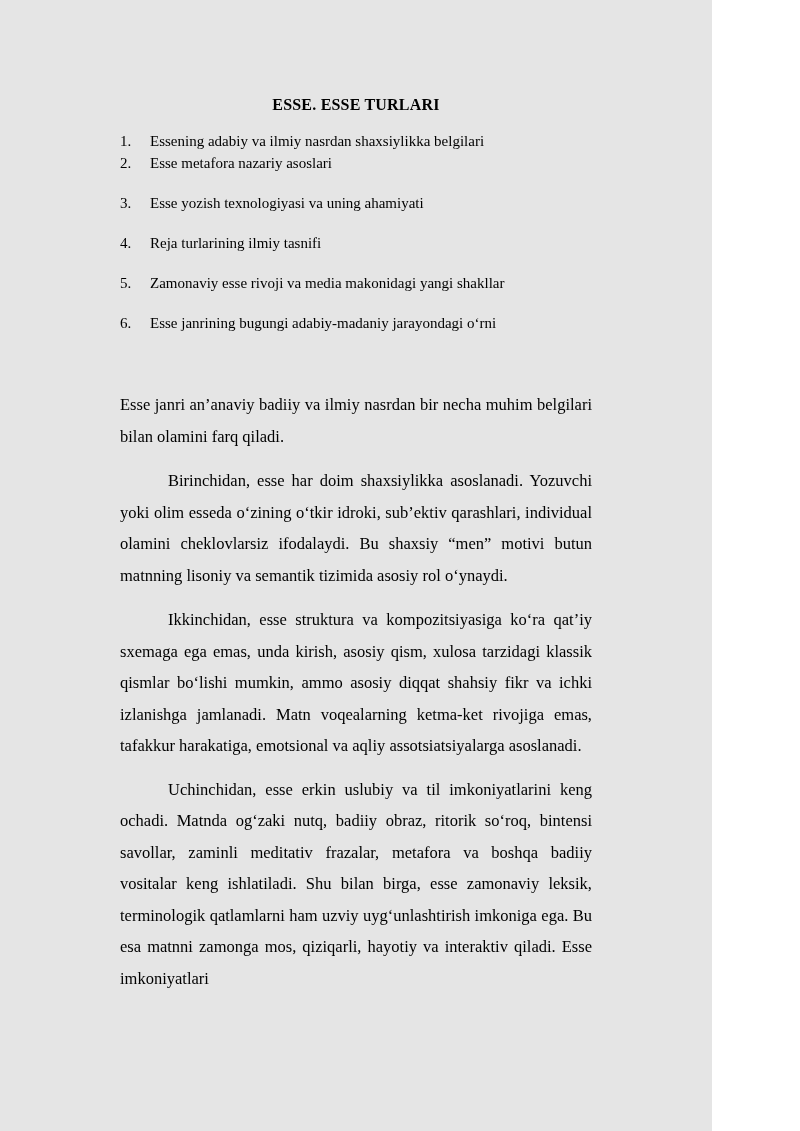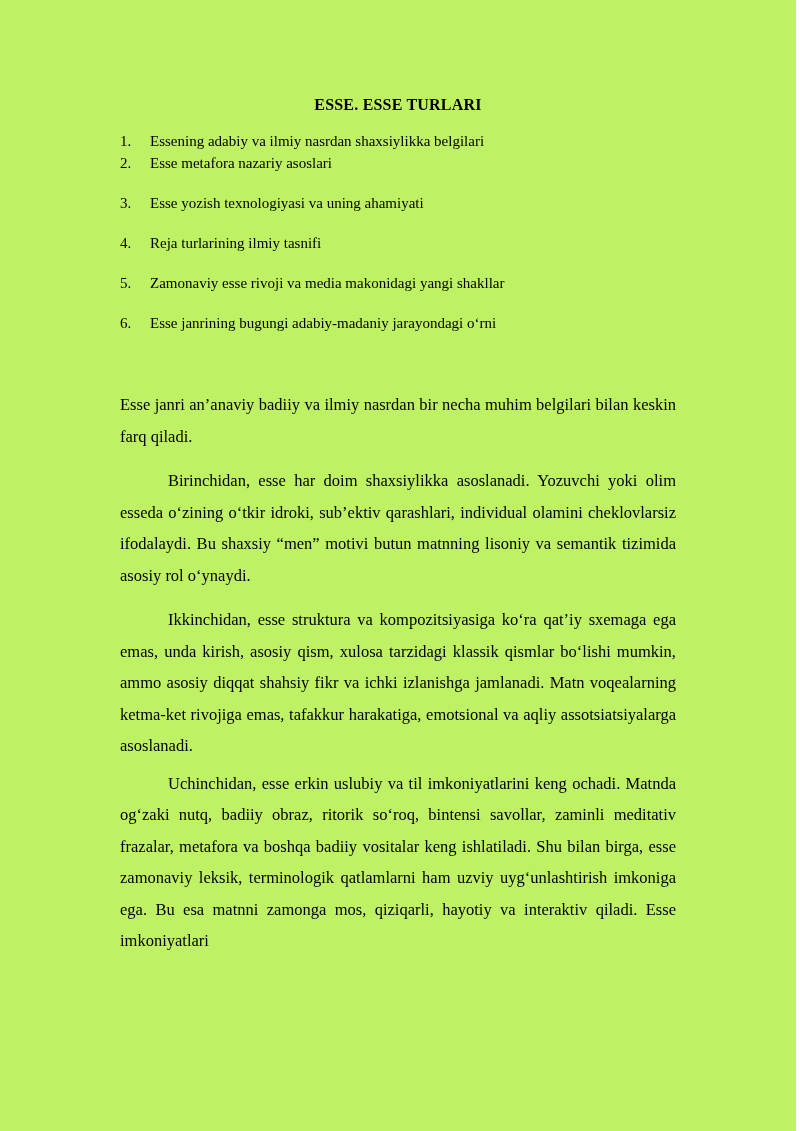--- a/index.html
+++ b/index.html
@@ -9,24 +9,24 @@
   }
   body {
     width: 800px;
     height: 1131px;
     font-family: "Liberation Serif", serif;
     color: #000000;
     overflow: hidden;
   }
   .page {
     box-sizing: border-box;
-    width: 796px;
+    width: 712px;
     height: 1131px;
     padding: 96px 120px 40px 120px;
-    background: #bef264;
+    background: #e5e5e5;
   }
   .doc-title {
     margin: 0 0 18px 0;
     text-align: center;
     font-size: 16px;
     font-weight: bold;
     letter-spacing: 0.2px;
   }
   .doc-subtitle {
     margin: 0 0 26px 0;
@@ -61,21 +61,21 @@
     line-height: 31.5px;
     text-align: justify;
   }
   .para {
     margin: 0 0 13px 0;
   }
   .para.indent {
     text-indent: 48px;
   }
   .para.no-gap {
-    margin-bottom: 6px;
+    margin-bottom: 12px;
   }
 </style>
 </head>
 <body>
 
 <div class="page">
 
   <h1 class="doc-title">ESSE. ESSE TURLARI</h1>
 
 
@@ -100,19 +100,19 @@
       <span class="num">5.</span>
       <span class="txt">Zamonaviy esse rivoji va media makonidagi yangi shakllar</span>
     </li>
     <li class="outline-item">
       <span class="num">6.</span>
       <span class="txt">Esse janrining bugungi adabiy-madaniy jarayondagi o‘rni</span>
     </li>
   </ol>
 
   <div class="body-text">
-    <p class="para">Esse janri an’anaviy badiiy va ilmiy nasrdan bir necha muhim belgilari bilan keskin farq qiladi.</p>
+    <p class="para">Esse janri an’anaviy badiiy va ilmiy nasrdan bir necha muhim belgilari bilan olamini farq qiladi.</p>
     <p class="para indent">Birinchidan, esse har doim shaxsiylikka asoslanadi. Yozuvchi yoki olim esseda o‘zining o‘tkir idroki, sub’ektiv qarashlari, individual olamini cheklovlarsiz ifodalaydi. Bu shaxsiy “men” motivi butun matnning lisoniy va semantik tizimida asosiy rol o‘ynaydi.</p>
     <p class="para indent no-gap">Ikkinchidan, esse struktura va kompozitsiyasiga ko‘ra qat’iy sxemaga ega emas, unda kirish, asosiy qism, xulosa tarzidagi klassik qismlar bo‘lishi mumkin, ammo asosiy diqqat shahsiy fikr va ichki izlanishga jamlanadi. Matn voqealarning ketma-ket rivojiga emas, tafakkur harakatiga, emotsional va aqliy assotsiatsiyalarga asoslanadi.</p>
     <p class="para indent">Uchinchidan, esse erkin uslubiy va til imkoniyatlarini keng ochadi. Matnda og‘zaki nutq, badiiy obraz, ritorik so‘roq, bintensi savollar, zaminli meditativ frazalar, metafora va boshqa badiiy vositalar keng ishlatiladi. Shu bilan birga, esse zamonaviy leksik, terminologik qatlamlarni ham uzviy uyg‘unlashtirish imkoniga ega. Bu esa matnni zamonga mos, qiziqarli, hayotiy va interaktiv qiladi. Esse imkoniyatlari</p>
   </div>
 
 </div>
 
 </body></html>

